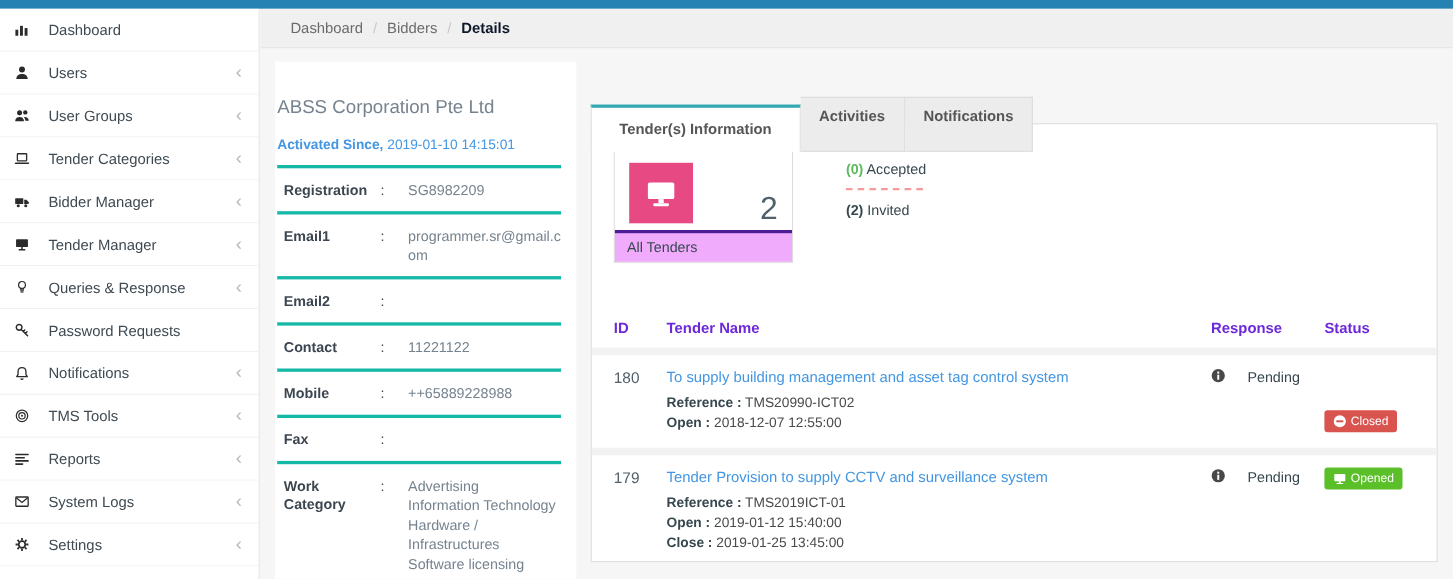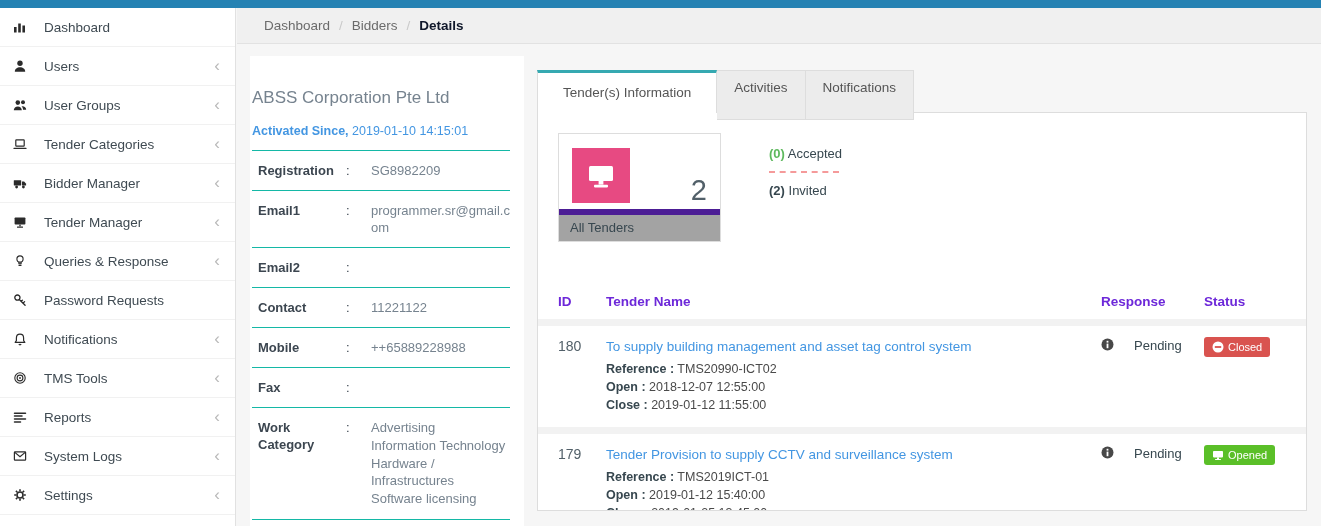--- a/index.html
+++ b/index.html
@@ -32,47 +32,47 @@
   
   .main { position:absolute; left:237px; top:44px; right:0; bottom:0; background:#f6f6f6; }
 
   
   .profile-panel { position:absolute; left:13px; top:12px; width:274px; bottom:0;
     background:#fff; padding:0 14px 0 2px; overflow:hidden; }
   .company-name { margin:32px 0 0 0; font-size:17px; font-weight:400; color:#76838f; }
   .activated { margin-top:16px; font-size:12.5px; color:var(--c-accent,#4396e2); }
   .activated b { font-weight:bold; }
   .detail-table { margin-top:12px; }
-  .d-row { display:flex; padding:11px 0 11px 6px; border-top:1px solid #14b8a6;
+  .d-row { display:flex; padding:11px 0 11px 6px; border-top:3px solid #14b8a6;
     font-size:13px; line-height:17px;justify-content:space-between; }
   .d-label { width:88px; font-weight:bold; color:#3c4650; flex:none; }
   .d-colon { width:25px; color:#3c4650; flex:none; }
   .d-value { color:#76838f; flex:1; word-break:break-word; }
   .wc-line { margin-bottom:1px; }
 
   
-  .tabs { position:absolute; left:300px; top:26px; display:flex; z-index:3; }
+  .tabs { position:absolute; left:300px; top:44px; display:flex; align-items:flex-end; z-index:3;font-weight:bold; }
   .tab { cursor:pointer; font-size:13.5px; color:#555; white-space:nowrap; }
   .tab.active { background:#fff; border:1px solid #ddd; border-bottom:none;
     border-top:3px solid var(--c-tab_teal,#35a9b1); height:43px; padding:12px 25px 0;
     margin-bottom:-1px; }
   .tab.inactive { background:#ececec; border:1px solid #ddd; height:50px;
     padding:9px 17px 0; margin-bottom:-1px; border-left:none; }
 
   
   .tab-panel { position:absolute; left:300px; top:68px; width:770px; height:399px;
     background:#fff; border:1px solid #ddd; overflow:hidden; z-index:2; }
   .panel-body { position:relative; padding-top:20px; }
 
   .widget { width:163px; margin-left:20px; border:1px solid #ddd; }
   .widget-top { height:75px; position:relative; background:#fff; }
   .widget-pink { position:absolute; left:13px; top:14px; width:58px; height:55px;
     background:var(--c-pink,#e74a82); display:flex; align-items:center; justify-content:center; }
   .widget-count { position:absolute; right:13px; bottom:2px; font-size:29px; color:#526069; }
-  .widget-footer { border-top:6px solid #4c1d95; background:#a3a3a3; padding:5px 11px 6px;
+  .widget-footer { border-top:3px solid #4c1d95; background:#f0abfc; padding:5px 11px 6px;
     font-size:13px; color:#37474f; }
 
   .stats { position:absolute; left:231px; top:33px; font-size:13px; color:#37474f; }
   .stat-count-green { color:var(--c-green_count,#5eb95e); font-weight:bold; }
   .stat-count-dark { color:#37474f; font-weight:bold; }
   .stat-divider { width:70px; border-top:2px dashed var(--c-dashed_red,#f59a9a); margin:10px 0; }
 
   
   .ttable { margin-top:46px; }
   .thead, .trow { display:grid; grid-template-columns:48px 495px 103px 1fr;
@@ -80,21 +80,21 @@
   .thead { font-weight:bold; font-size:13.5px; color:#6d28d9; }
   .trow { padding:11px 20px 13px; }
   .tsep { height:7px; background:#f2f2f2; }
   .t-id { font-size:14px; color:#526069; padding-top:1px; }
   .t-link { color:var(--c-accent,#4396e2); font-size:13.5px; cursor:pointer; text-decoration:none; }
   .t-meta { margin-top:6px; font-size:12.5px; line-height:17px; color:#4a4a4a; }
   .t-meta b { color:#37474f;margin-top:44px; }
   .t-resp { display:flex; align-items:flex-start; gap:20px; font-size:13px; color:#37474f; padding-top:1px; }
   .badge { display:inline-flex; align-items:center; gap:4px; color:#fff; font-size:11px;
     padding:4px 8px; border-radius:3px; white-space:nowrap; }
-  .badge-red { background:var(--c-badge_red,#d9534f); }
+  .badge-red { background:var(--c-badge_red,#d9534f);margin-top:39px; }
   .badge-green { background:var(--c-badge_green,#5abf28); }
 </style>
 </head>
 <body>
 
 <div class="topbar"></div>
 
 <aside class="sidebar">
   <div class="side-item">
     <span class="sicon">
@@ -373,21 +373,20 @@
           <span>Status</span>
         </div>
         <div class="tsep"></div>
 
         <div class="trow">
           <span class="t-id">180</span>
           <span>
             <a class="t-link">To supply building management and asset tag control system</a>
             <div class="t-meta"><b>Reference :</b> <span>TMS20990-ICT02</span></div>
             <div class="t-meta" style="margin-top:1px"><b>Open :</b> <span>2018-12-07 12:55:00</span></div>
-            <div class="t-meta" style="margin-top:1px"><b>Close :</b> <span>2019-01-12 11:55:00</span></div>
           </span>
           <span class="t-resp">
             <svg width="13" height="13" viewBox="0 0 13 13">
                 <circle cx="6.5" cy="6.5" r="6" fill="#484848"></circle>
                 <rect x="5.6" y="2.8" width="1.8" height="1.8" fill="#fff"></rect>
                 <rect x="5.6" y="5.6" width="1.8" height="4.6" fill="#fff"></rect>
               </svg>
             <span>Pending</span>
           </span>
           <span>

